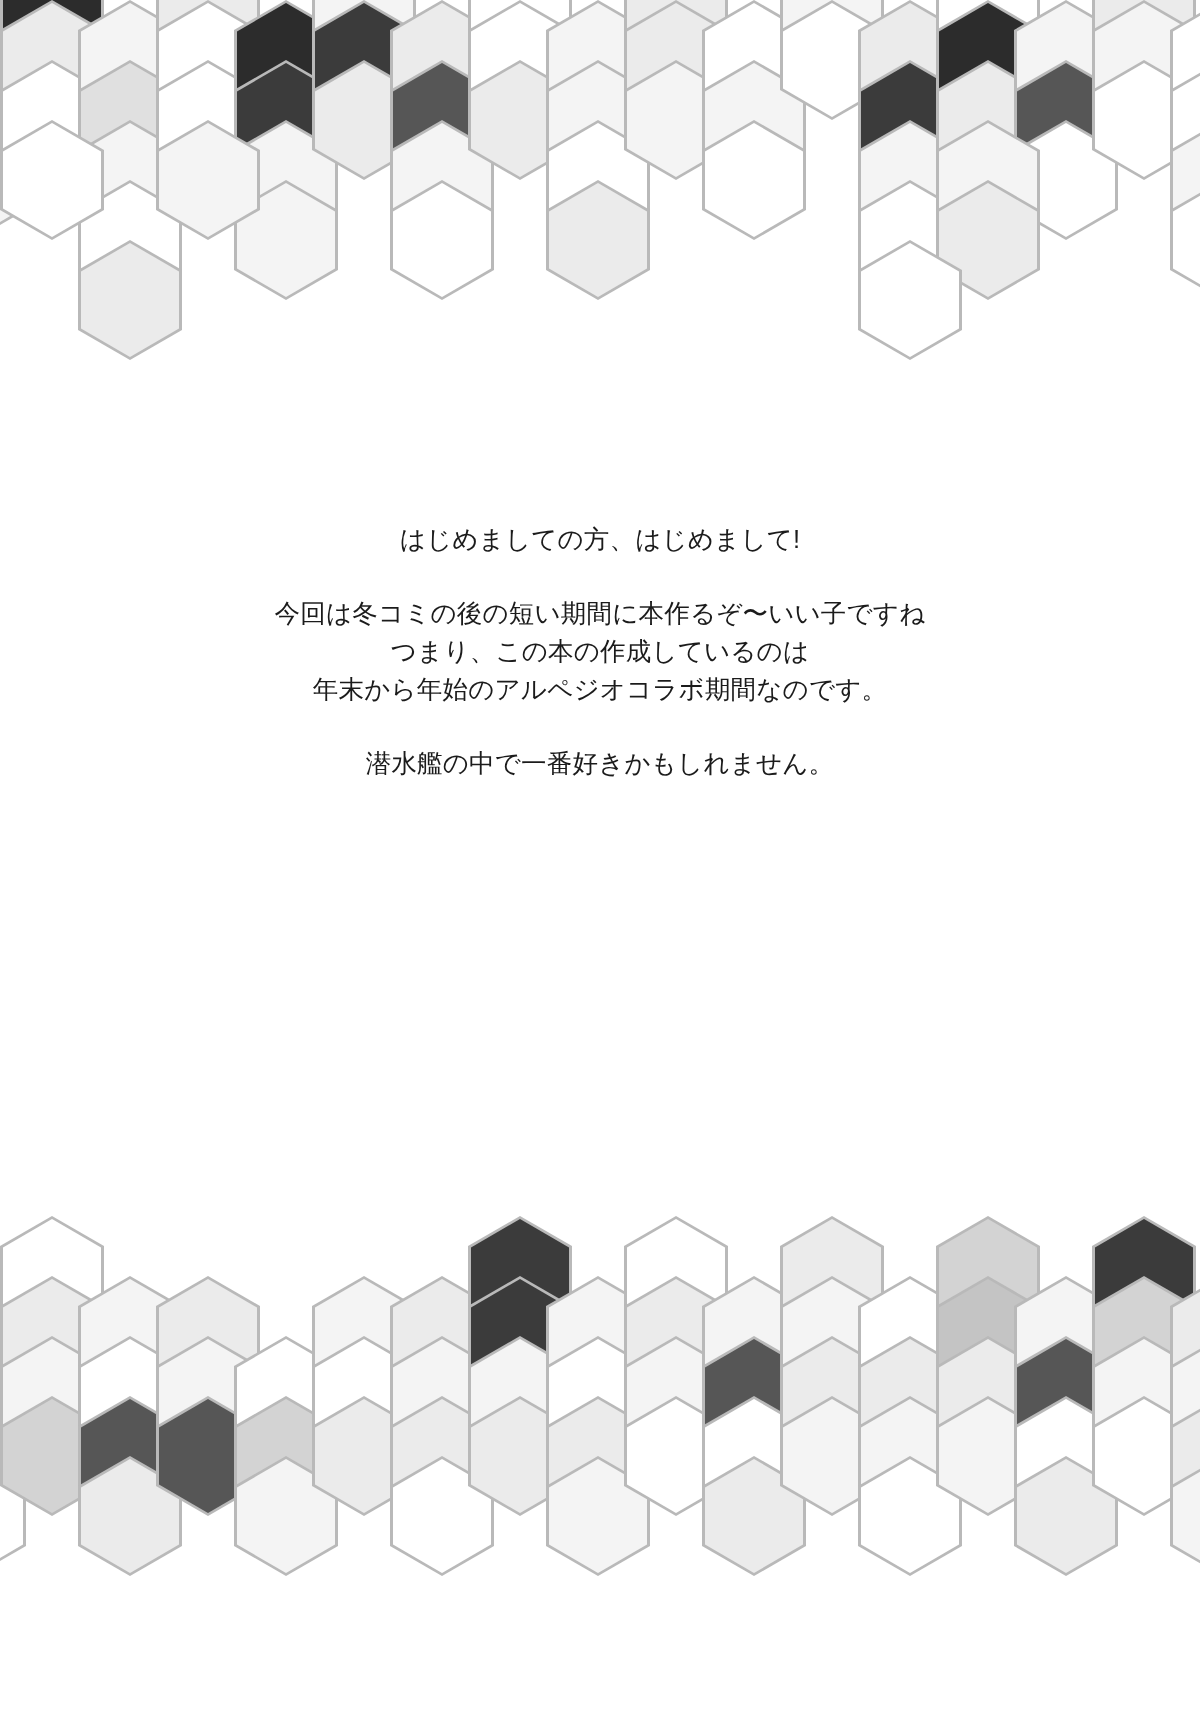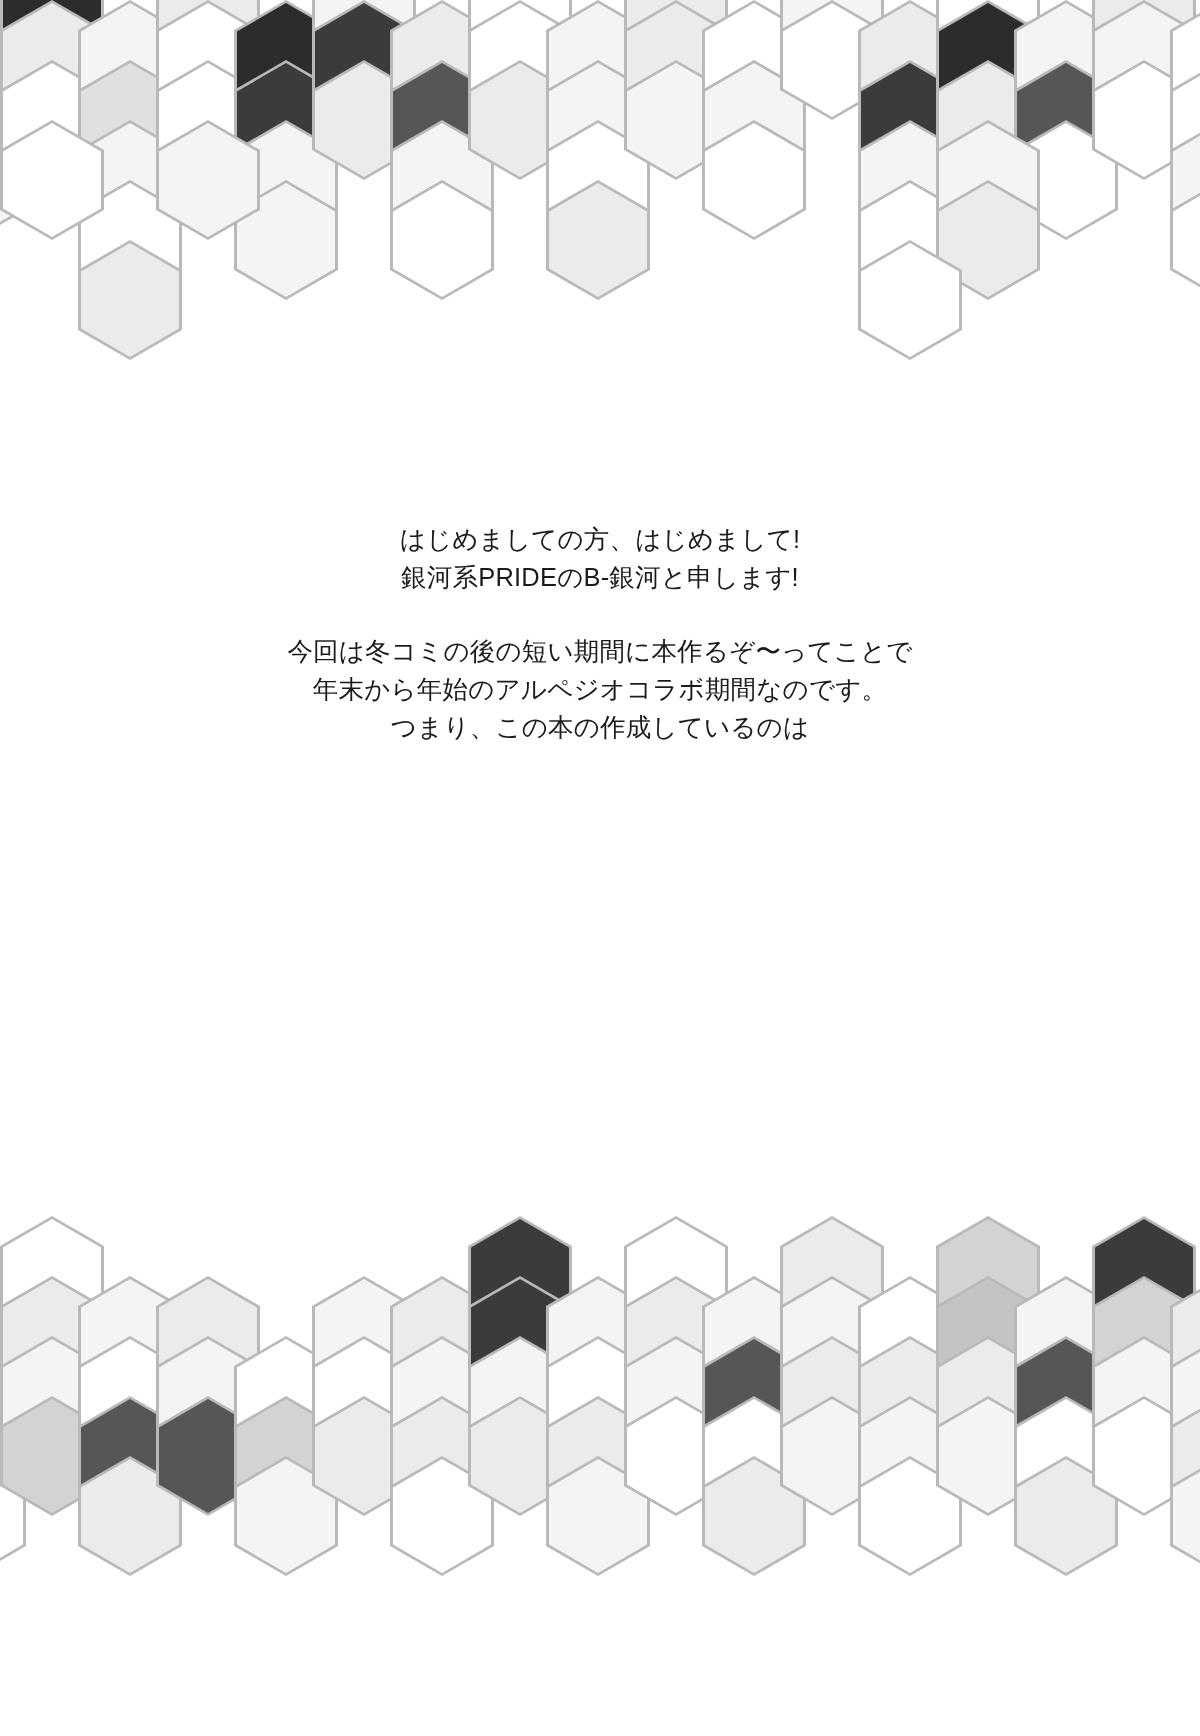--- a/index.html
+++ b/index.html
@@ -267,28 +267,28 @@
         <div class="inner"></div>
       </div>
       <div class="hex outline t-white" style="left: 0px; top: 120px;">
         <div class="inner"></div>
       </div>
     </div>
 
   <div id="afterword-text">
       <div class="para">
         <span class="line">はじめましての方、はじめまして!</span>
-        <span class="line">銀河系PRIDEのB-銀河と申します!</span>
       </div>
       <div class="para">
-        <span class="line">今回は冬コミの後の短い期間に本作るぞ〜ってことで</span>
+        <span class="line">今回は冬コミの後の短い期間に本作るぞ〜いい子ですね</span>
+        <span class="line">つまり、この本の作成しているのは</span>
         <span class="line">年末から年始のアルペジオコラボ期間なのです。</span>
-        <span class="line">つまり、この本の作成しているのは</span>
       </div>
       <div class="para">
+        <span class="line">潜水艦の中で一番好きかもしれません。</span>
       </div>
     </div>
 
   <div class="hex-band" id="hex-band-bottom">
       <div class="hex outline t-ee" style="left: -78px; top: 60px;">
         <div class="inner"></div>
       </div>
       <div class="hex outline t-f5" style="left: -78px; top: 120px;">
         <div class="inner"></div>
       </div>

